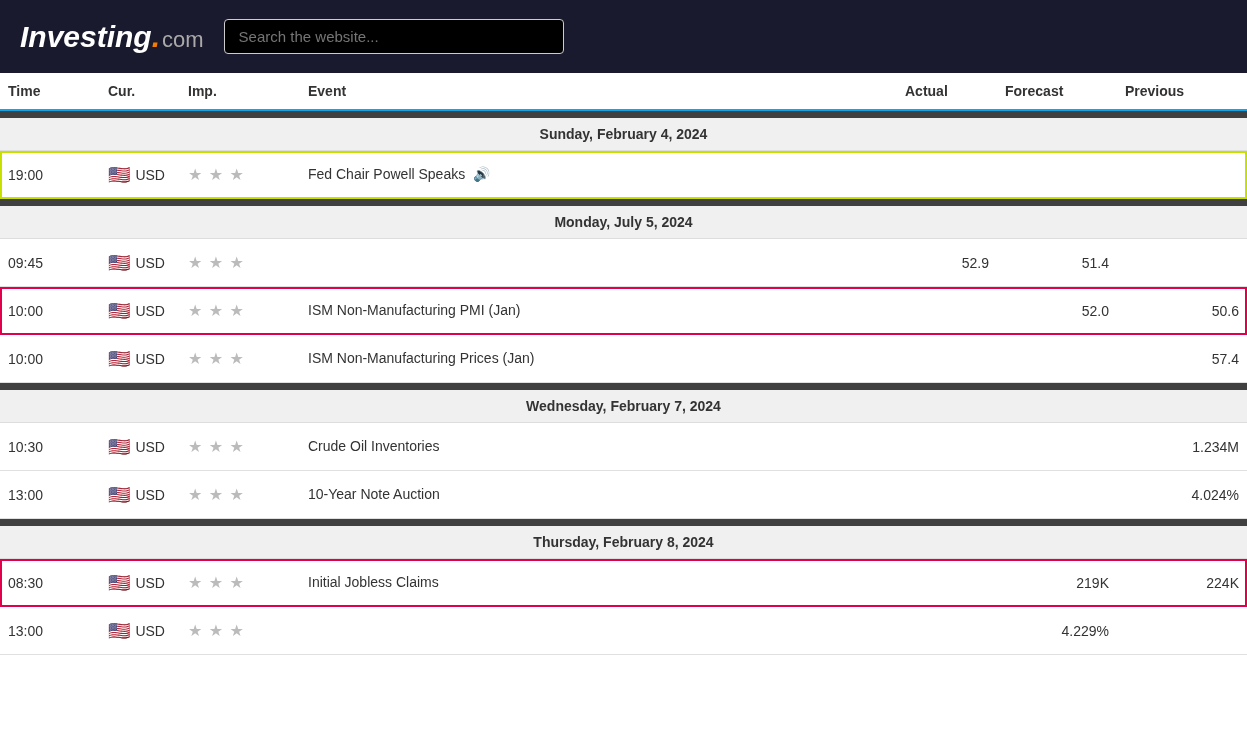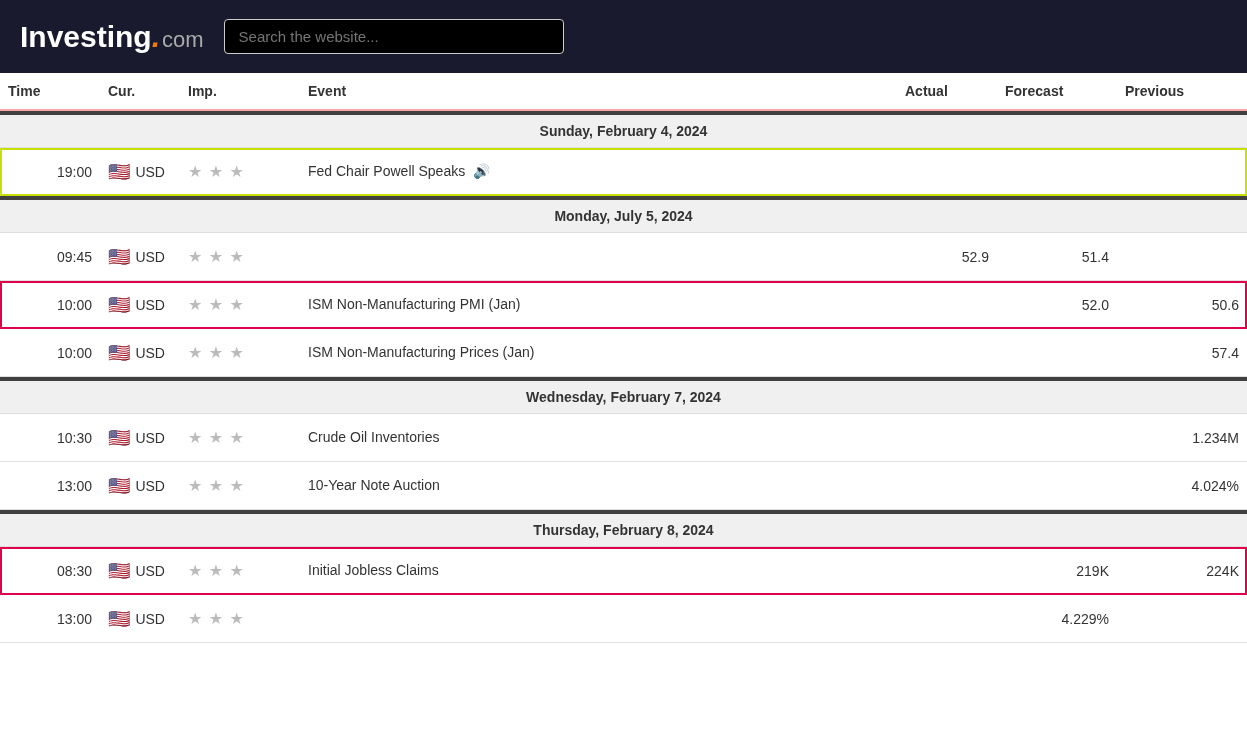--- a/index.html
+++ b/index.html
@@ -16,20 +16,21 @@
     }
     .logo {
       display: flex;
       align-items: baseline;
       gap: 0;
     }
     .logo-investing {
       color: #fff;
       font-size: 30px;
       font-weight: bold;
+      font-style: italic;
     }
     .logo-dot {
       color: #f57c00;
       font-size: 30px;
       font-weight: bold;
       font-style: italic;
     }
     .logo-com {
       color: #aaa;
       font-size: 22px;
@@ -49,60 +50,59 @@
 
     
     .table-container {
       width: 100%;
     }
 
     
     .col-headers {
       display: grid;
       grid-template-columns: 100px 80px 120px 1fr 100px 120px 130px;
-      border-bottom: 2px solid #fca5a5;
+      border-bottom: 2px solid #0ea5e9;
       padding: 10px 0;
       background: #fff;
     }
     .col-header {
       font-weight: bold;
       font-size: 14px;
       color: #333;
       padding: 0 8px;
     }
 
     
     .section-header {
       background: #f0f0f0;
       text-align: center;
       padding: 8px 0;
       font-weight: bold;
       color: #333;
       font-size: 14px;
       border-bottom: 1px solid #ddd;
-      border-top: 4px solid #404040;
+      border-top: 7px solid #404040;
     }
 
     
     .data-row {
       display: grid;
       grid-template-columns: 100px 80px 120px 1fr 100px 120px 130px;
       border-bottom: 1px solid #e0e0e0;
       align-items: center;
       min-height: 48px;
     }
     .cell {
       padding: 8px 8px;
       font-size: 14px;
       color: #333;
     }
     .cell-time {
       font-size: 14px;
       color: #333;
-      text-align: right;
     }
     .cell-currency {
       display: flex;
       align-items: center;
       gap: 5px;
     }
     .flag-icon {
       font-size: 18px;
     }
     .stars {

